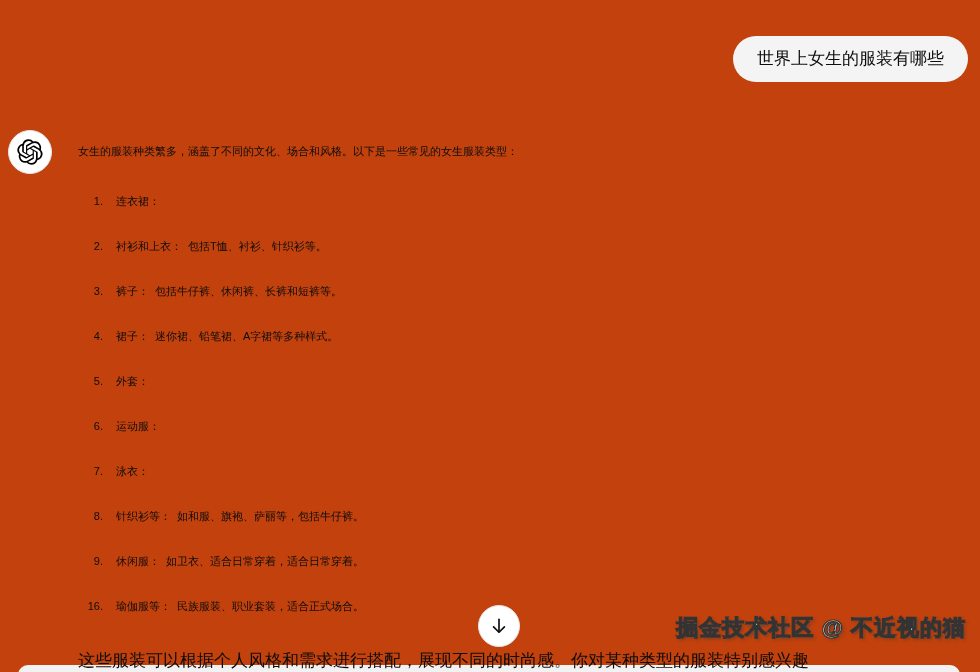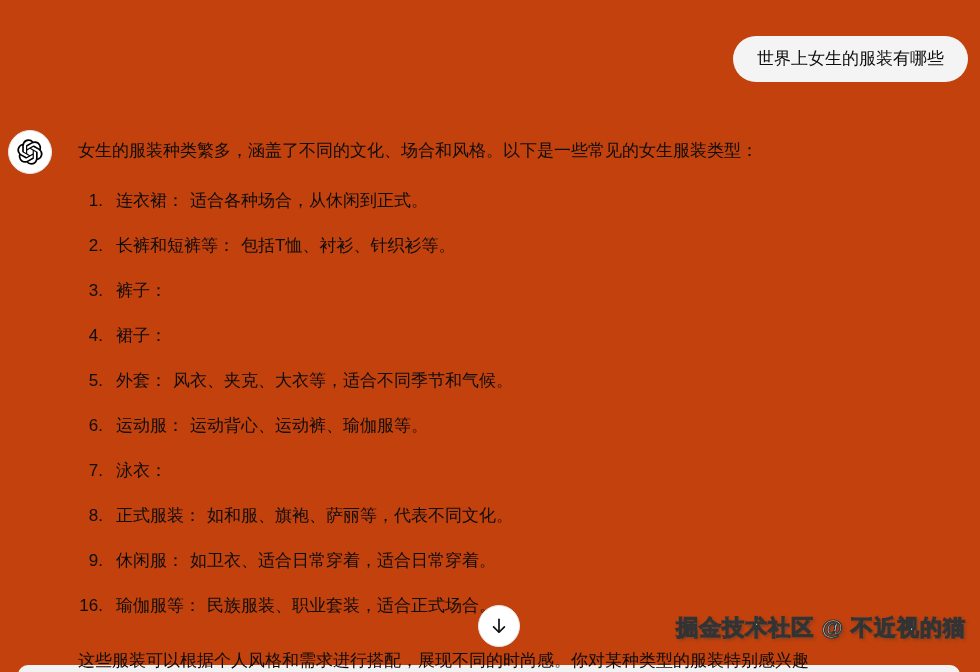--- a/index.html
+++ b/index.html
@@ -44,21 +44,21 @@
     box-sizing: border-box;
   }
   .avatar svg { width: 26px; height: 26px; display: block; }
 
   
   .assistant-content {
     position: absolute;
     left: 78px;
     top: 137px;
     width: 880px;
-    font-size: 17px;
+    font-size: 11px;
   }
   .intro {
     margin: 0 0 23px 0;
     line-height: 28px;
   }
   ol.clothing-list {
     list-style: none;
     margin: 0;
     padding: 0;
   }
@@ -151,60 +151,59 @@
     </span>
   </div>
 
   <div class="assistant-content">
     <p class="intro">女生的服装种类繁多，涵盖了不同的文化、场合和风格。以下是一些常见的女生服装类型：</p>
     <ol class="clothing-list">
       <li>
         <span class="li-num">1.</span>
         <span class="li-term">连衣裙</span>
         <span class="li-sep">：</span>
-        <span class="li-desc">适合各种场合，从休闲到正式。</span>
       </li>
       <li>
         <span class="li-num">2.</span>
-        <span class="li-term">长裤和短裤等</span>
+        <span class="li-term">衬衫和上衣</span>
         <span class="li-sep">：</span>
         <span class="li-desc">包括T恤、衬衫、针织衫等。</span>
       </li>
       <li>
         <span class="li-num">3.</span>
         <span class="li-term">裤子</span>
         <span class="li-sep">：</span>
+        <span class="li-desc">包括牛仔裤、休闲裤、长裤和短裤等。</span>
       </li>
       <li>
         <span class="li-num">4.</span>
         <span class="li-term">裙子</span>
         <span class="li-sep">：</span>
+        <span class="li-desc">迷你裙、铅笔裙、A字裙等多种样式。</span>
       </li>
       <li>
         <span class="li-num">5.</span>
         <span class="li-term">外套</span>
         <span class="li-sep">：</span>
-        <span class="li-desc">风衣、夹克、大衣等，适合不同季节和气候。</span>
       </li>
       <li>
         <span class="li-num">6.</span>
         <span class="li-term">运动服</span>
         <span class="li-sep">：</span>
-        <span class="li-desc">运动背心、运动裤、瑜伽服等。</span>
       </li>
       <li>
         <span class="li-num">7.</span>
         <span class="li-term">泳衣</span>
         <span class="li-sep">：</span>
       </li>
       <li>
         <span class="li-num">8.</span>
-        <span class="li-term">正式服装</span>
-        <span class="li-sep">：</span>
-        <span class="li-desc">如和服、旗袍、萨丽等，代表不同文化。</span>
+        <span class="li-term">针织衫等</span>
+        <span class="li-sep">：</span>
+        <span class="li-desc">如和服、旗袍、萨丽等，包括牛仔裤。</span>
       </li>
       <li>
         <span class="li-num">9.</span>
         <span class="li-term">休闲服</span>
         <span class="li-sep">：</span>
         <span class="li-desc">如卫衣、适合日常穿着，适合日常穿着。</span>
       </li>
       <li>
         <span class="li-num">16.</span>
         <span class="li-term">瑜伽服等</span>

